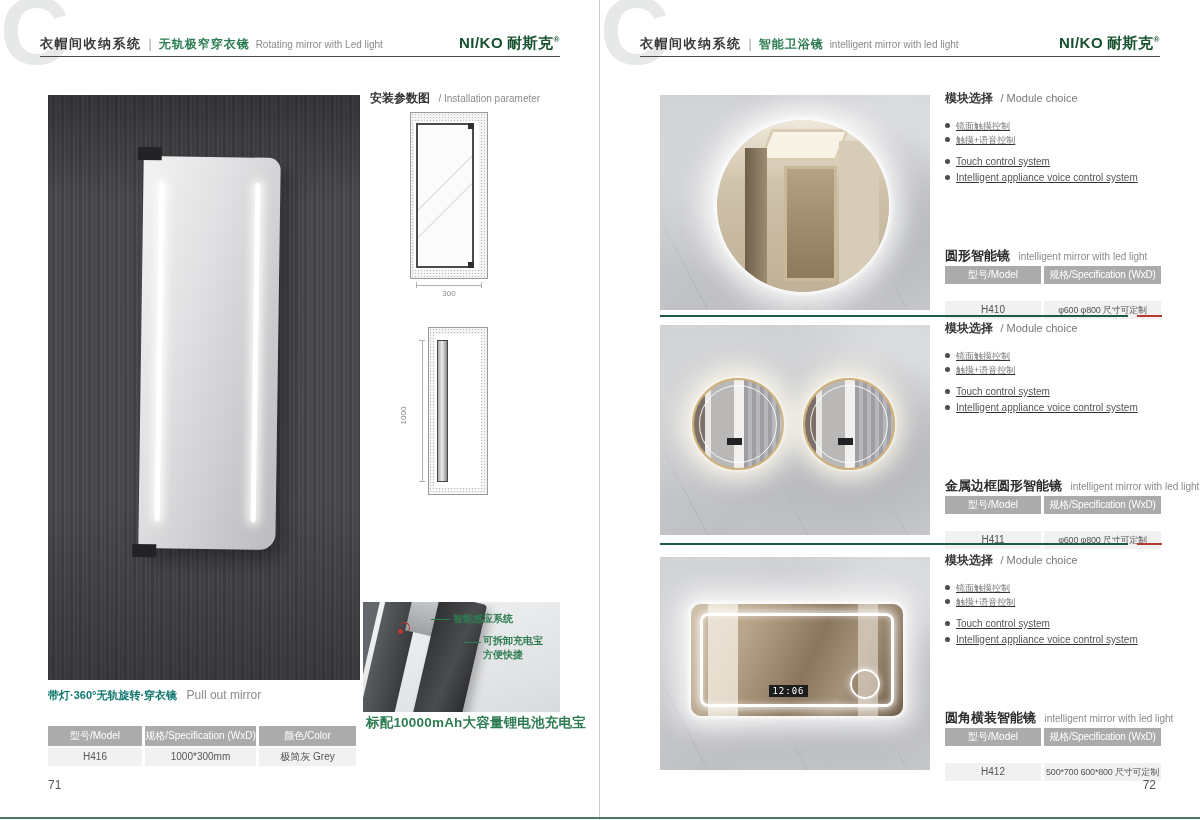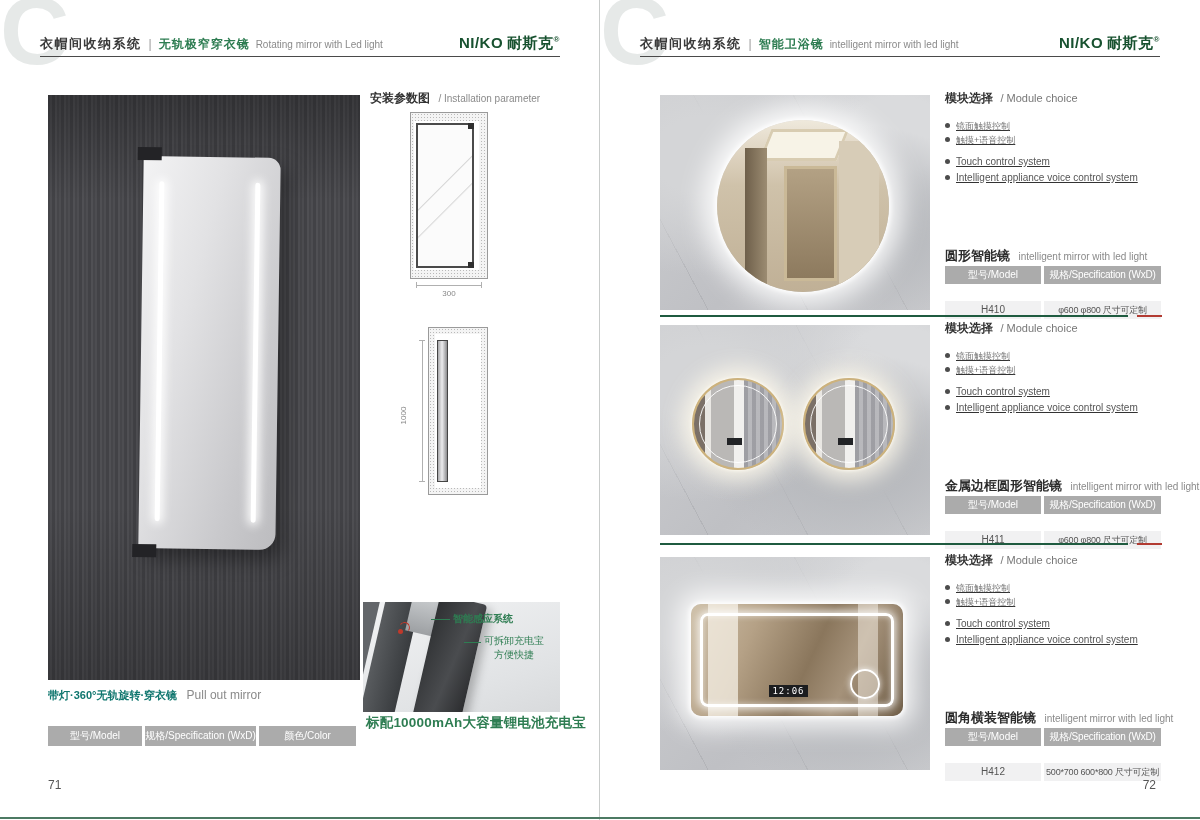--- a/index.html
+++ b/index.html
@@ -77,22 +77,22 @@
            background:linear-gradient(100deg,#2e3032,#4a4c4f 55%,#28292b);transform:rotate(13deg);
            box-shadow:6px 4px 10px rgba(0,0,0,.25);}
   .pb-sensor{position:absolute;left:33px;top:18px;width:16px;height:16px;}
   .pb-sensor::before{content:"";position:absolute;left:2px;bottom:2px;width:5px;height:5px;border-radius:50%;background:#c0392b;}
   .pb-sensor::after{content:"";position:absolute;left:3px;bottom:3px;width:9px;height:9px;border-radius:50%;
                     border:1.5px solid #c0392b;border-left-color:transparent;border-bottom-color:transparent;transform:rotate(-8deg);}
   .batt-line{position:absolute;height:1px;background:#2e7d52;}
   .batt-line1{left:431px;top:619px;width:19px;}
   .batt-line2{left:464px;top:642px;width:17px;}
   .batt-label1{position:absolute;left:453px;top:612px;font-size:10px;font-weight:bold;color:#2e7d52;}
-  .batt-label2{position:absolute;left:483px;top:634px;width:62px;text-align:center;
-               font-size:10px;font-weight:normal;color:#2e7d52;line-height:14px;}
+  .batt-label2{position:absolute;left:483px;top:634px;width:62px;text-align:left;
+               font-size:10px;font-weight:bold;color:#2e7d52;line-height:14px;}
   .battery-caption{position:absolute;left:366px;top:714px;font-size:13.5px;font-weight:bold;color:#2e7d52;letter-spacing:0.2px;}
 
   .product-title{position:absolute;left:48px;top:685px;white-space:nowrap;}
   .pt-cn{font-size:11px;font-weight:bold;color:#0f766e;}
   .pt-en{font-size:12px;color:#8a8a8a;margin-left:5px;}
 
   .spec-table{position:absolute;left:48px;top:726px;width:308px;font-size:10px;}
   .spec-table .tr{display:flex;gap:3px;}
   .spec-table .th{background:#ababab;color:#fff;height:20px;line-height:20px;text-align:center;}
   .spec-table .td{background:#f1f1f2;color:#555;height:18px;line-height:18px;text-align:center;margin-top:2px;}
@@ -242,20 +242,25 @@
       <span class="pt-cn">带灯·360°无轨旋转·穿衣镜</span>
       <span class="pt-en">Pull out mirror</span>
     </div>
 
     <div class="spec-table">
       <div class="tr">
         <div class="th c1">型号/Model</div>
         <div class="th c2">规格/Specification (WxD)</div>
         <div class="th c3">颜色/Color</div>
       </div>
+      <div class="tr">
+        <div class="td c1">H416</div>
+        <div class="td c2">1000*300mm</div>
+        <div class="td c3">极简灰 Grey</div>
+      </div>
     </div>
 
     <div class="page-num">71</div>
   </div>
 
   <div class="page right">
     <div class="c-mark">C</div>
 
     <div class="page-header">
       <span class="hdr-category">衣帽间收纳系统</span>

